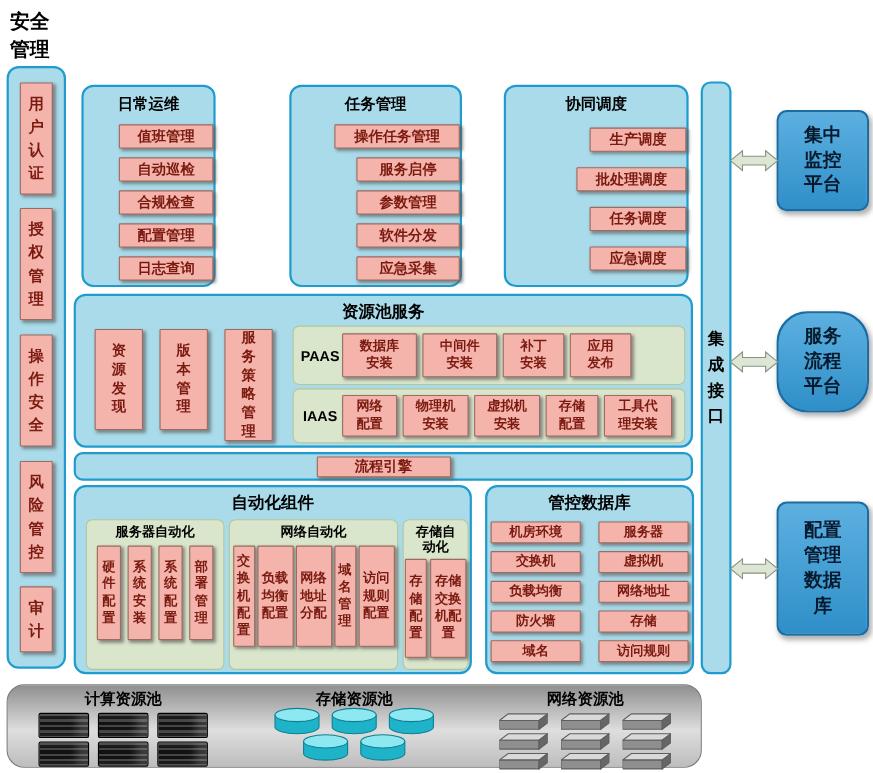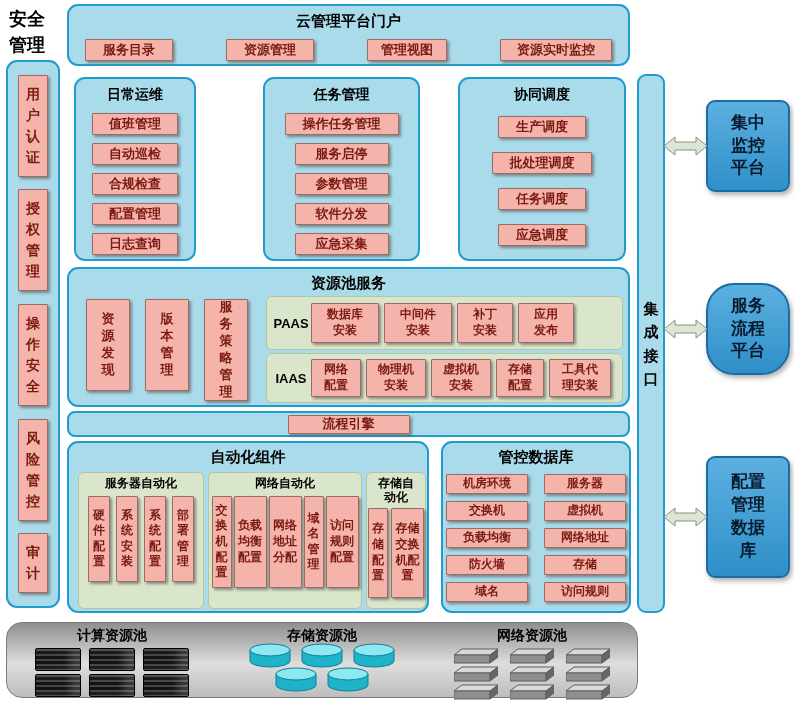--- a/index.html
+++ b/index.html
@@ -30,21 +30,21 @@
   .portal-items .portal-item:nth-child(2){width:88px;}
   .portal-items .portal-item:nth-child(3){width:80px;}
   .portal-items .portal-item:nth-child(4){width:112px;}
 
   
   .col{height:184px;top:77px;}
   .col1{left:74px;width:122px;}
   .col2{left:263px;width:157px;}
   .col3{left:458px;width:168px;}
   .col-title{margin-top:7px;font-size:14px;}
-  .col-items{margin-top:9px;display:flex;flex-direction:column;align-items:center;gap:8px;}
+  .col-items{margin-top:9px;display:flex;flex-direction:column;align-items:flex-end;gap:8px;}
   .col3 .col-items{gap:14px;margin-top:12px;}
   .col-item{height:22px;font-size:13px;white-space:nowrap;flex-shrink:0;}
   .c1{width:86px;}
   .c2{width:94px;}.col2 .col-items .c2:nth-child(1){width:114px;}
   .c3{width:88px;}.col3 .col-items .c3:nth-child(2){width:100px;}
 
   
   .rps{left:67px;top:267px;width:563px;height:140px;}
   .rps-title{margin-top:5px;font-size:15px;}
   .side-items{position:absolute;left:17px;top:30px;display:flex;gap:15px;align-items:flex-start;}
@@ -140,29 +140,20 @@
   <div class="cyan sec-panel">
     <div class="sec-items">
         <div class="pinkbox sec-item">用户认证</div>
         <div class="pinkbox sec-item">授权管理</div>
         <div class="pinkbox sec-item">操作安全</div>
         <div class="pinkbox sec-item">风险管控</div>
         <div class="pinkbox sec-item">审计</div>
       </div>
   </div>
 
-  <div class="cyan portal">
-    <div class="title portal-title">云管理平台门户</div>
-    <div class="portal-items">
-        <div class="pinkbox portal-item">服务目录</div>
-        <div class="pinkbox portal-item">资源管理</div>
-        <div class="pinkbox portal-item">管理视图</div>
-        <div class="pinkbox portal-item">资源实时监控</div>
-      </div>
-  </div>
 
   <div class="cyan col col1">
     <div class="title col-title">日常运维</div>
     <div class="col-items">
         <div class="pinkbox col-item c1">值班管理</div>
         <div class="pinkbox col-item c1">自动巡检</div>
         <div class="pinkbox col-item c1">合规检查</div>
         <div class="pinkbox col-item c1">配置管理</div>
         <div class="pinkbox col-item c1">日志查询</div>
       </div>

